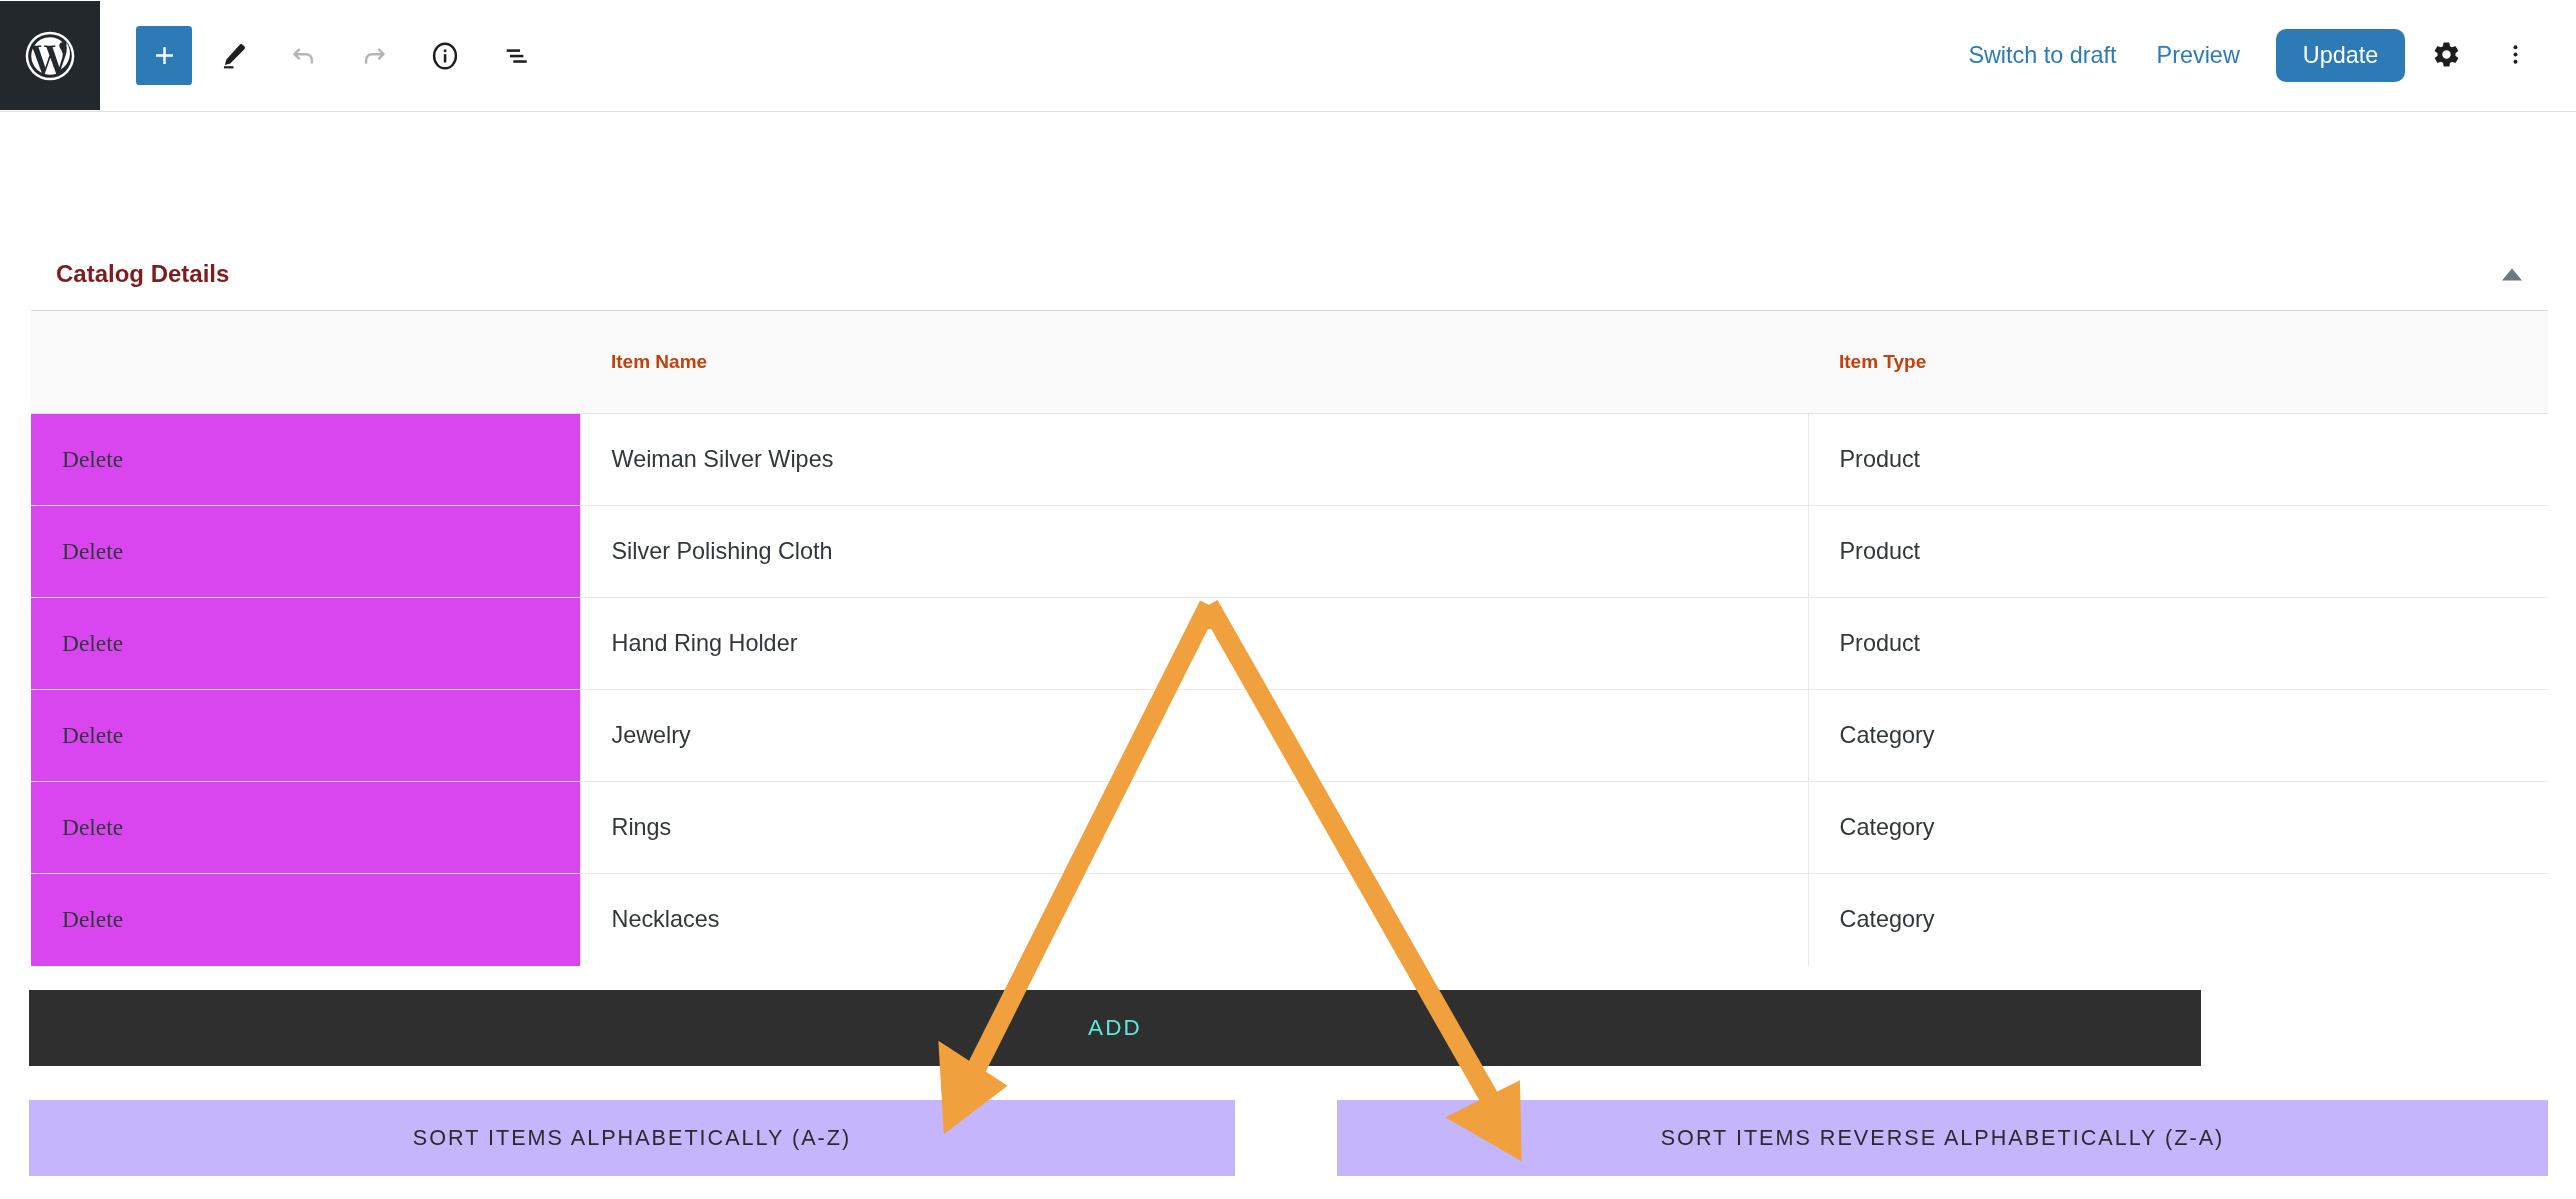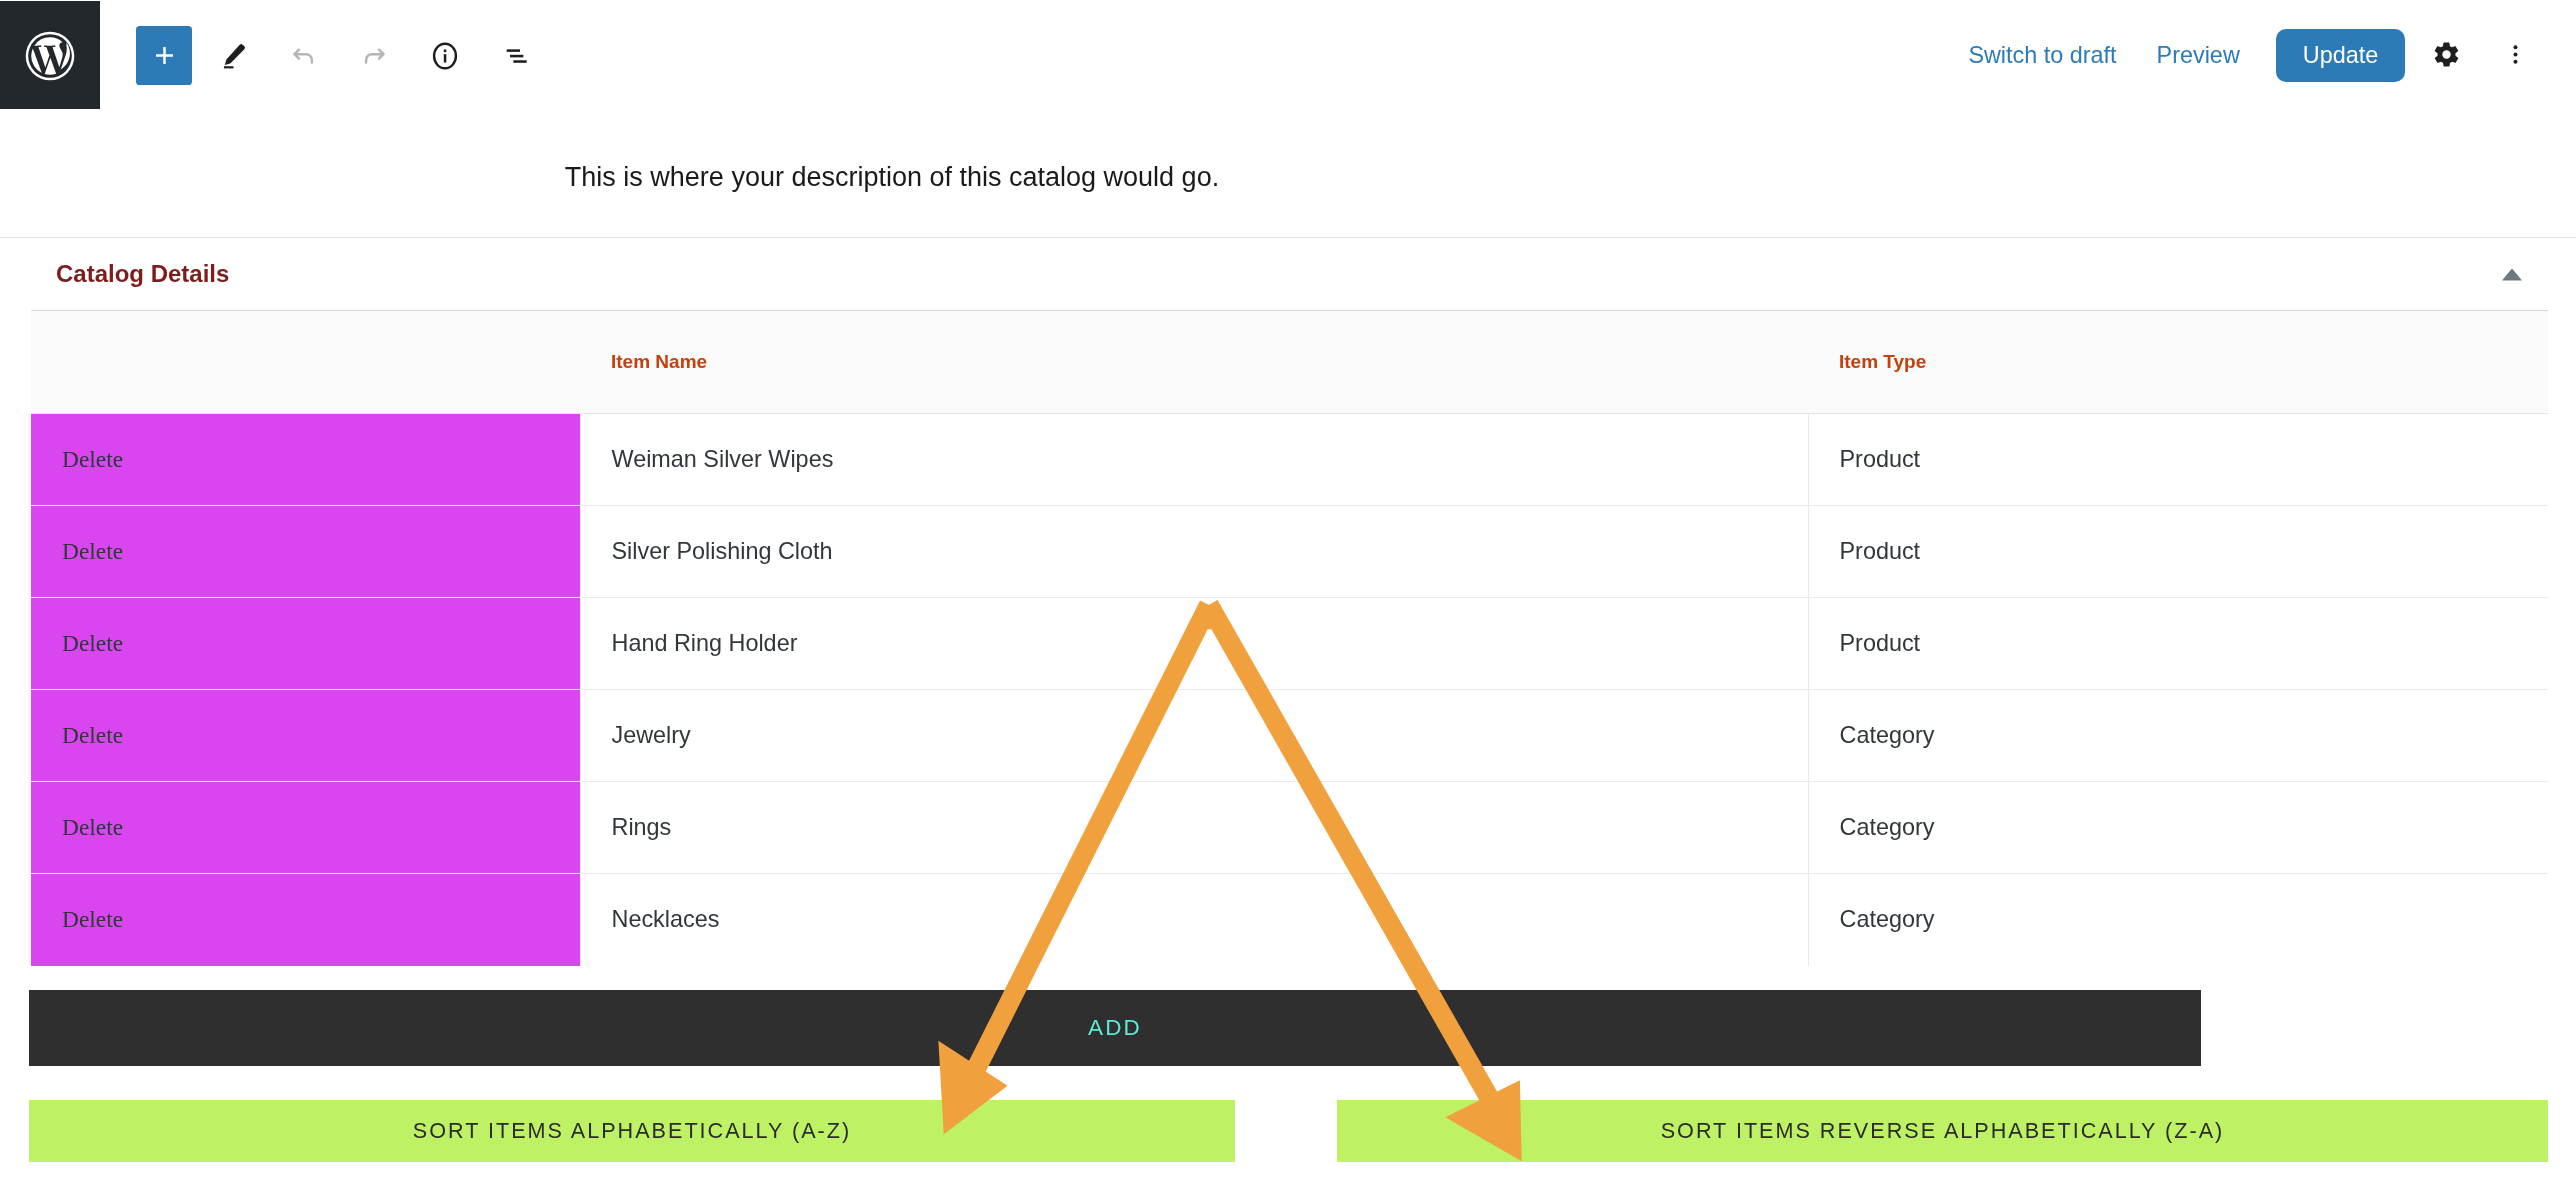--- a/index.html
+++ b/index.html
@@ -229,22 +229,22 @@
     letter-spacing: 2.2px;
     cursor: pointer;
     border: none;
     font-family: "Liberation Sans", sans-serif;
   }
 
   
   .sort-btn {
     position: absolute;
     top: 1100px;
-    height: 62px;
-    background: #bef264;
+    height: 76px;
+    background: #c4b5fd;
     border: none;
     color: #2b2b2b;
     font-size: 21.6px;
     letter-spacing: 2px;
     cursor: pointer;
     display: flex;
     align-items: center;
     justify-content: center;
     font-family: "Liberation Sans", sans-serif;
     white-space: nowrap;
@@ -339,23 +339,20 @@
           <svg width="25" height="25" viewBox="0 0 24 24">
             <circle cx="12" cy="5" r="1.9" fill="#1e1e1e"></circle>
             <circle cx="12" cy="12" r="1.9" fill="#1e1e1e"></circle>
             <circle cx="12" cy="19" r="1.9" fill="#1e1e1e"></circle>
           </svg>
         </span>
       </button>
     </div>
   </div>
 
-  <div class="desc-area">
-    <div class="desc-text">This is where your description of this catalog would go.</div>
-  </div>
 
   <div class="panel">
 
     <div class="panel-header">
       <span class="panel-title">Catalog Details</span>
       <button class="collapse-toggle">
         <span class="caret-up"></span>
       </button>
     </div>
 

